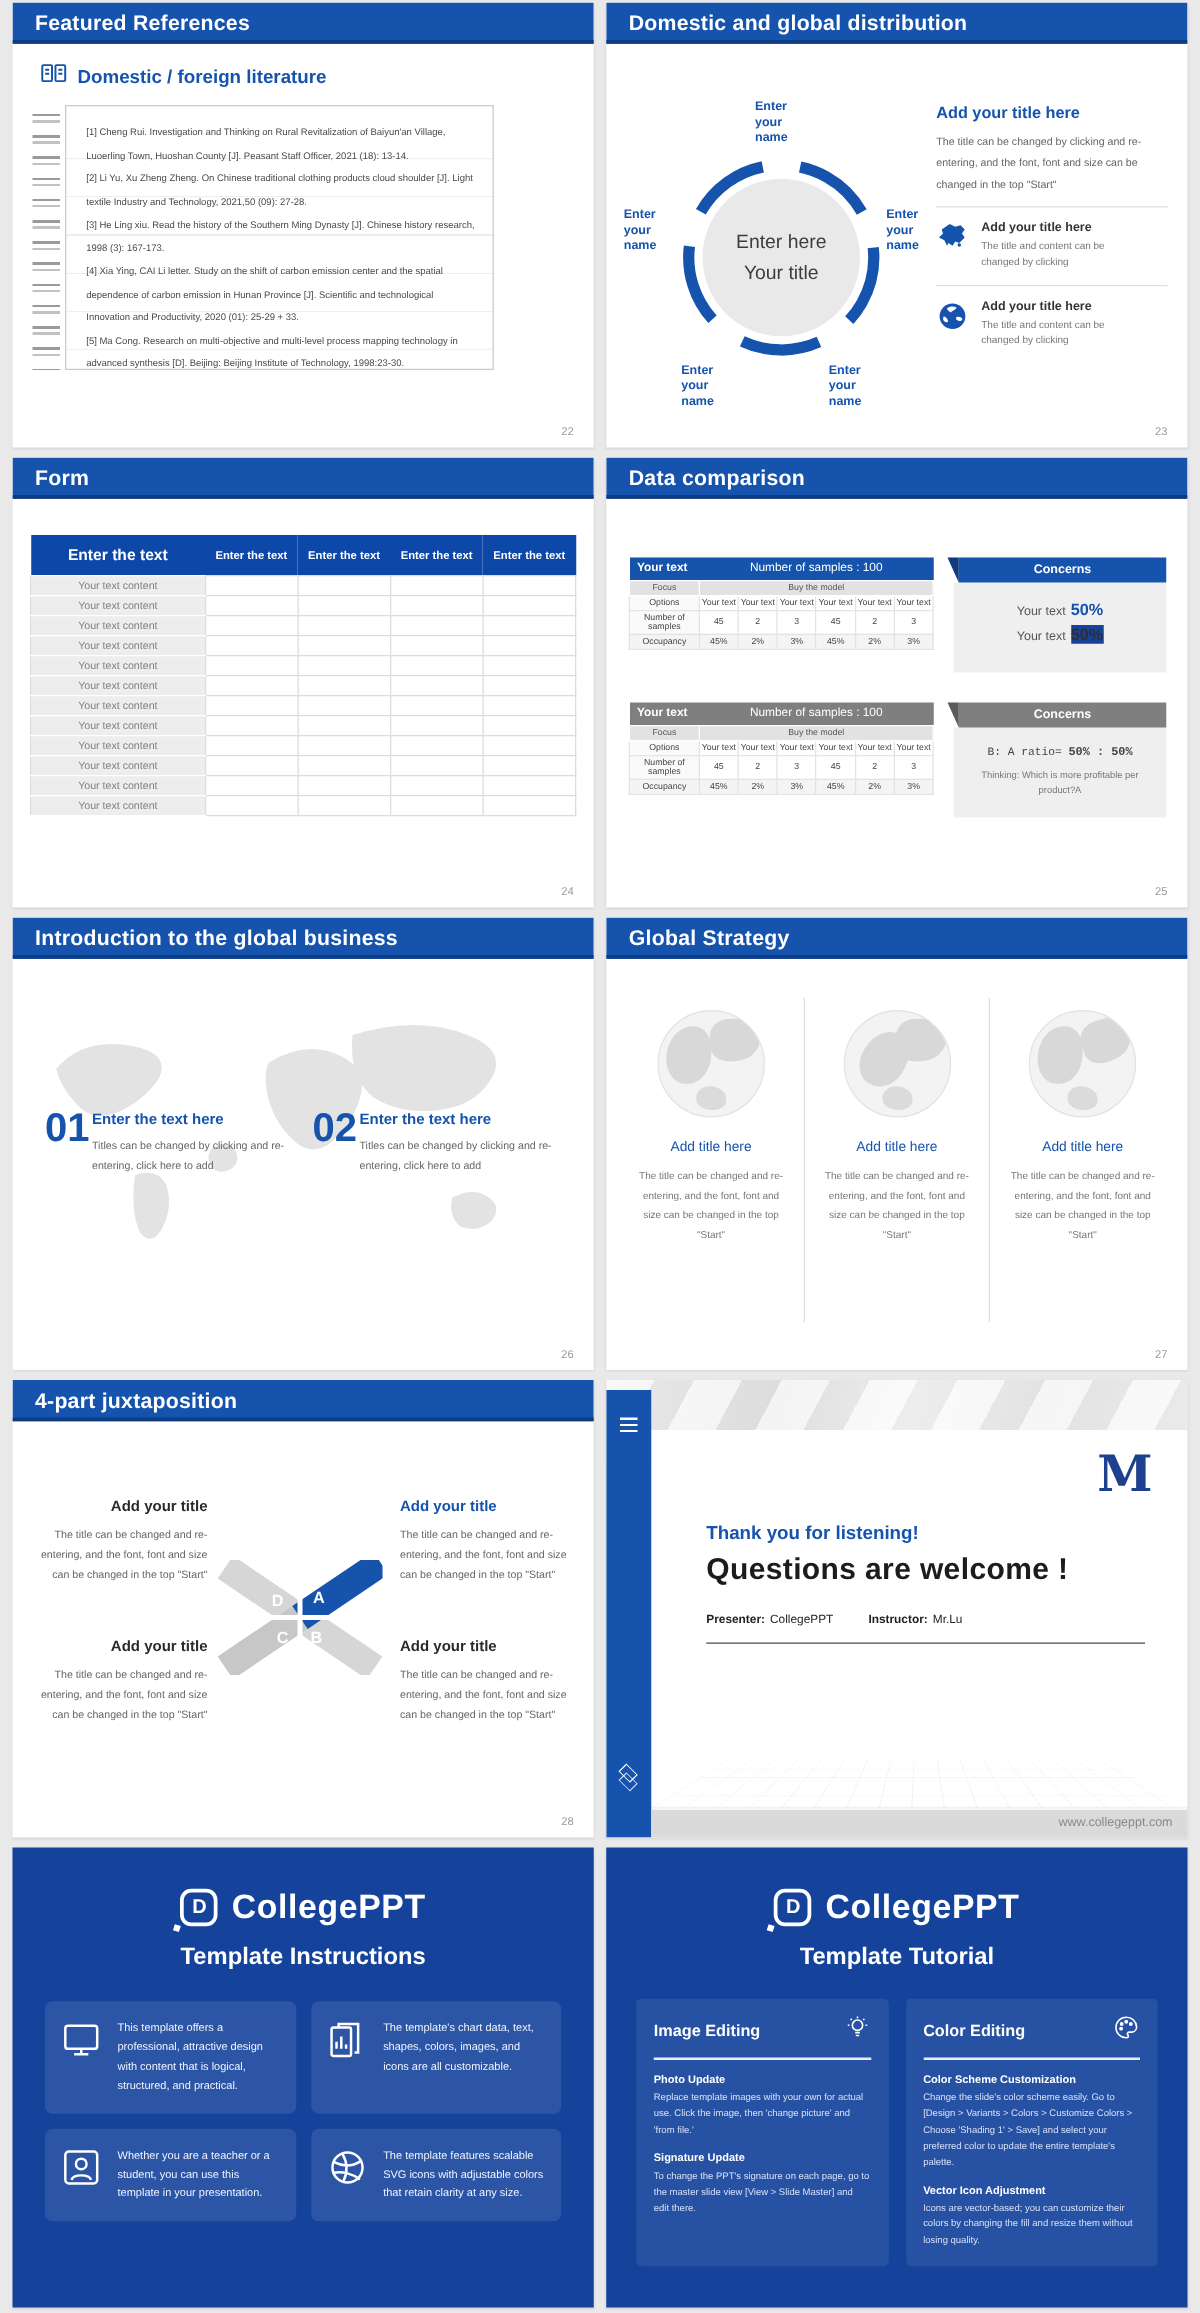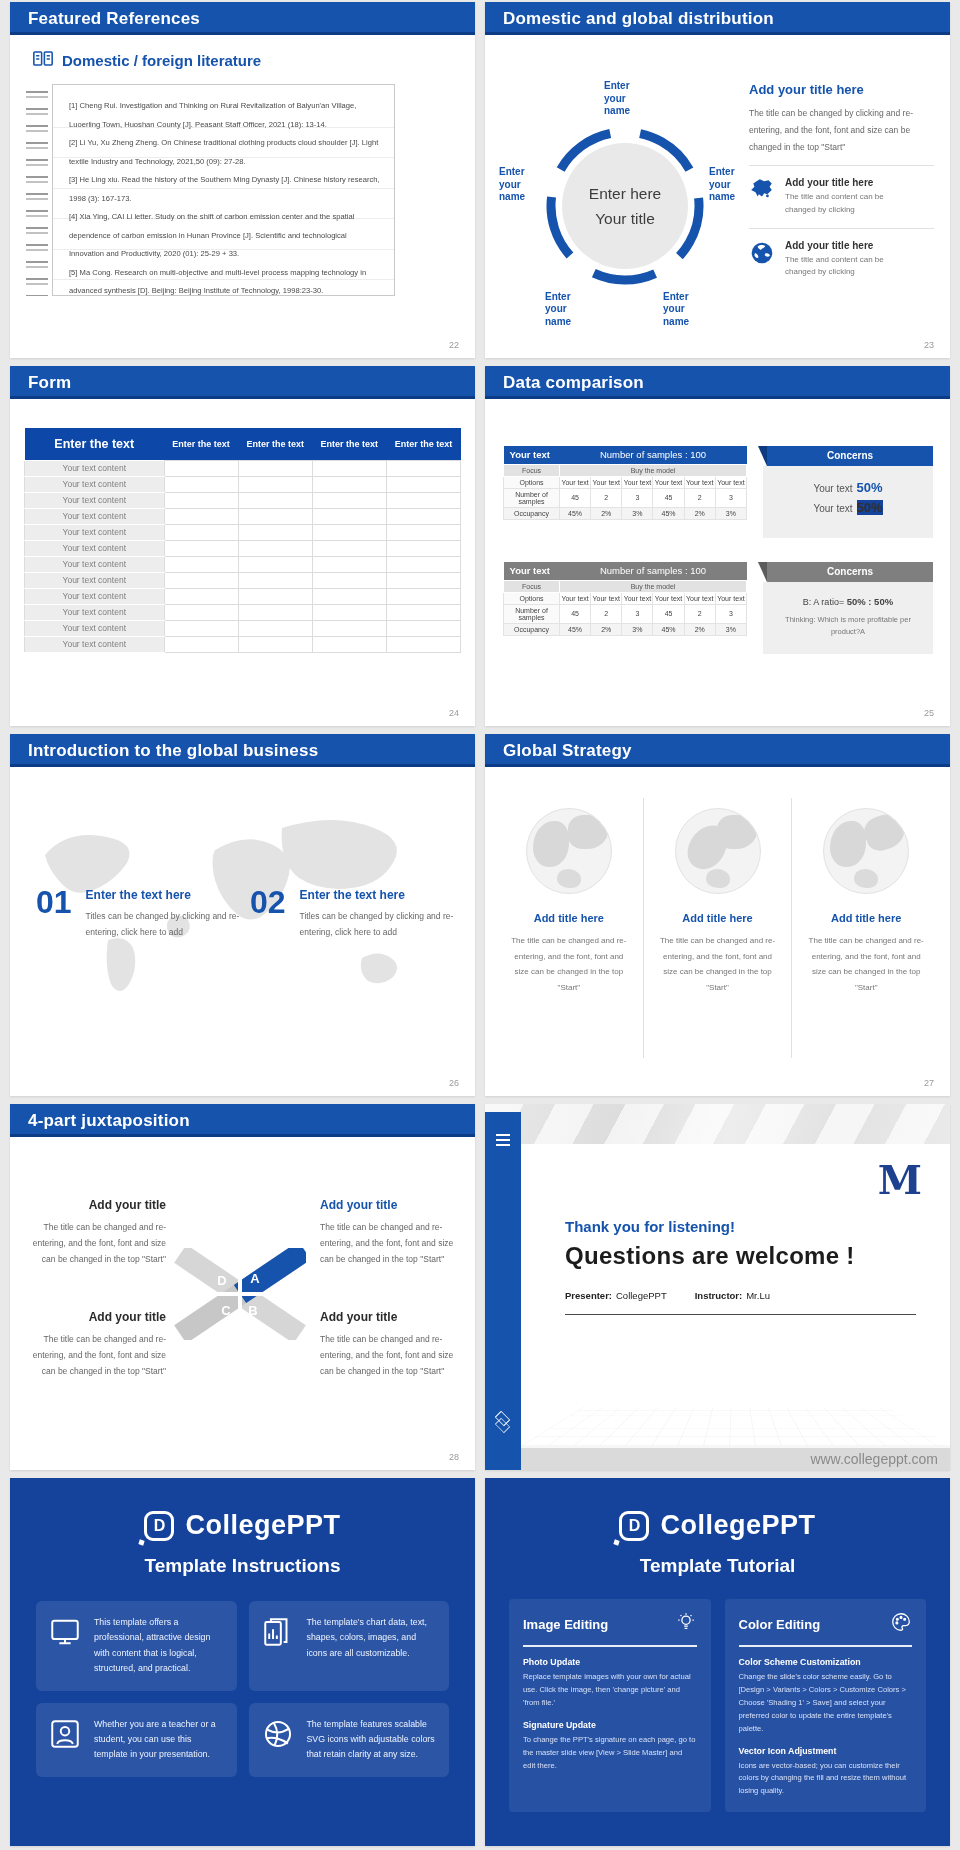--- a/index.html
+++ b/index.html
@@ -57,45 +57,45 @@
   .concern-head { position:relative; margin-left:4px; height:20px; line-height:20px; text-align:center;
                   color:#fff; font-weight:bold; font-size:10px; background:#1553ad; }
   .concern-head::before { content:""; position:absolute; left:-9px; top:0;
                           border-top:20px solid #0e3a80; border-left:9px solid transparent; }
   .concern.gray .concern-head { background:#7f7f7f; }
   .concern.gray .concern-head::before { border-top-color:#5c5c5c; }
   .concern-body { background:#efefef; min-height:72px; padding:14px 10px 10px; text-align:center; }
   .c-line { font-size:10px; color:#555; margin-bottom:5px; }
   .c-val { font-size:13px; font-weight:bold; margin-left:4px; }
   .c-val.blue { color:#1553ad; } .c-val.dark { color:#2f2f2f; }
-  .c-ratio { font-size:9px; color:#444; margin-bottom:7px; }
+  .c-ratio { font-size:9px; color:#444; margin-bottom:7px;font-family:Liberation Mono, monospace; }
   .c-ratio b { font-size:9.5px; }
   .c-think { font-size:7.5px; color:#777; line-height:1.6; padding:0 8px; }
   
   .worldmap { position:absolute; left:0; top:56px; }
-  .intro-item { position:absolute; top:152px; display:flex; gap:14px; width:208px; }
+  .intro-item { position:absolute; top:152px; display:flex; gap:2px; width:208px; }
   .intro-item.two { left:240px; } .intro-item.one { left:26px; }
   .in-num { font-size:32px; font-weight:bold; color:#1553ad; line-height:1; }
   .in-title { font-size:12px; font-weight:bold; color:#1553ad; margin:2px 0 7px; }
   .in-text { font-size:8.5px; color:#666; line-height:1.85; }
   
   .strat-cols { position:absolute; left:10px; right:10px; top:64px; bottom:38px; display:flex; }
   .strat-col { flex:1; padding:0 16px; text-align:center; }
   .strat-col + .strat-col { border-left:1px solid #e0e0e0; }
   .globe { position:relative; width:86px; height:86px; margin:10px auto 18px; border-radius:50%;
            background:#f3f3f3; border:1px solid #e2e2e2; overflow:hidden; }
   .globe::before { content:""; position:absolute; left:6px; top:12px; width:36px; height:46px;
                    background:#d8d8d8; border-radius:62% 40% 55% 45%; }
   .globe::after { content:""; position:absolute; right:3px; top:6px; width:40px; height:34px;
                   background:#d8d8d8; border-radius:45% 55% 60% 42%; }
   .globe i { position:absolute; left:30px; bottom:5px; width:24px; height:19px;
              background:#dbdbdb; border-radius:50% 60% 45% 55%; }
   .strat-col:nth-child(2) .globe::before { transform:rotate(22deg) translateX(8px); }
   .strat-col:nth-child(3) .globe::after { transform:rotate(-18deg); }
-  .st-title { font-size:11px; font-weight:bold; color:#1553ad; margin-bottom:9px; }
+  .st-title { font-size:11px; font-weight:normal; color:#1553ad; margin-bottom:9px; }
   .st-text { font-size:8px; color:#777; line-height:1.95; }
   
   .jux-block { position:absolute; width:142px; }
   .jb1 { left:14px; top:94px; text-align:right; } .jb2 { left:310px; top:94px; }
   .jb3 { left:14px; top:206px; text-align:right; } .jb4 { left:310px; top:206px; }
   .jb-title { font-size:12px; font-weight:bold; color:#2b2b2b; margin-bottom:7px; }
   .jux-block.bluetitle .jb-title { color:#1553ad; }
   .jb-text { font-size:8.5px; color:#666; line-height:1.9; }
   .xgraphic { position:absolute; left:164px; top:144px; width:132px; height:92px; }
   .xletter { position:absolute; transform:translate(-50%,-50%); color:#fff; font-weight:bold; font-size:13px; }
@@ -120,21 +120,21 @@
   .ty-h1 { font-size:15px; font-weight:bold; color:#1553ad; margin-bottom:7px; }
   .ty-h2 { font-size:24px; font-weight:bold; color:#1c1c1c; letter-spacing:.3px; }
   .ty-people { display:flex; gap:28px; margin-top:20px; font-size:9.5px; color:#222; }
   .ty-people b { margin-right:4px; }
   .ty-line { position:absolute; left:44px; right:34px; top:170px; border-top:1px solid #4a4a4a; }
   .ty-grid { position:absolute; left:0; right:0; bottom:0; height:74px; opacity:.65;
     background:repeating-linear-gradient(90deg, rgba(0,0,0,.06) 0 1px, transparent 1px 26px),
                repeating-linear-gradient(0deg, rgba(0,0,0,.05) 0 1px, transparent 1px 13px);
     transform:perspective(120px) rotateX(42deg); transform-origin:bottom; }
   .ty-footer { position:absolute; left:36px; right:0; bottom:0; height:22px; background:#dadada;
-               line-height:22px; text-align:right; padding-right:12px; font-size:14px; color:#8a8a8a; }
+               line-height:22px; text-align:right; padding-right:12px; font-size:10px; color:#8a8a8a; }
   
   .dark { background:#15439b; color:#fff; }
   .brand-row { display:flex; justify-content:center; align-items:center; gap:11px; padding-top:32px; }
   .logo-badge { position:relative; width:30px; height:30px; border:3px solid #fff; border-radius:9px;
                 display:flex; align-items:center; justify-content:center; font-size:16px; font-weight:bold; color:#fff; }
   .logo-badge::after { content:""; position:absolute; left:-8px; bottom:-7px; width:5px; height:5px;
                        background:#fff; transform:rotate(18deg); }
   .brand-name { font-size:27px; font-weight:bold; letter-spacing:.5px; }
   .deck-title { text-align:center; font-size:19px; font-weight:bold; margin-top:14px; }
   .ins-grid { display:grid; grid-template-columns:1fr 1fr; gap:12px; margin:24px 26px 0; }

